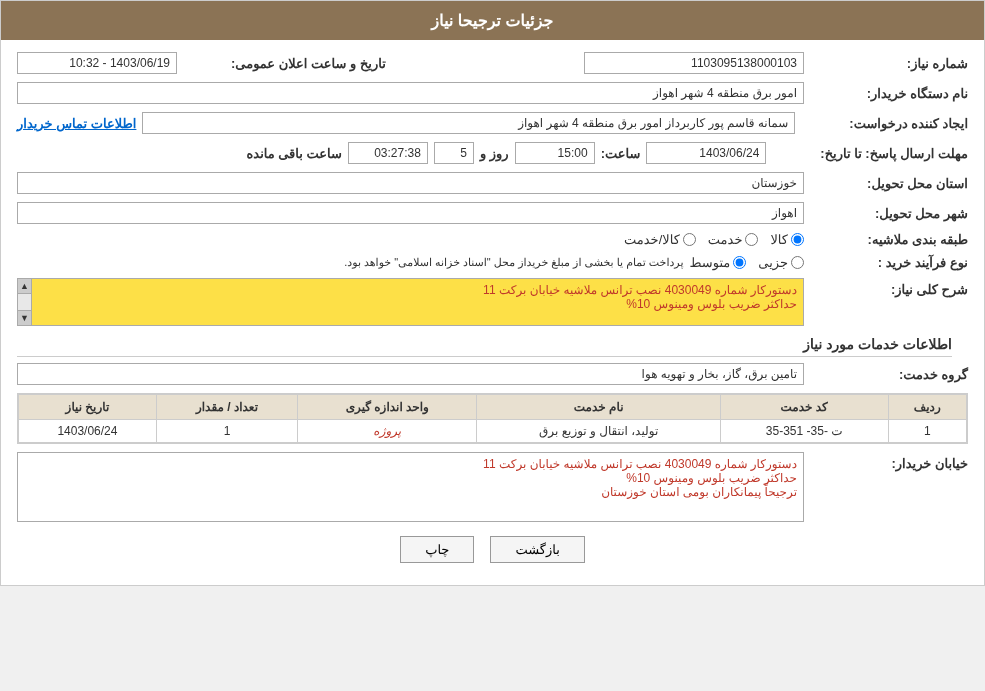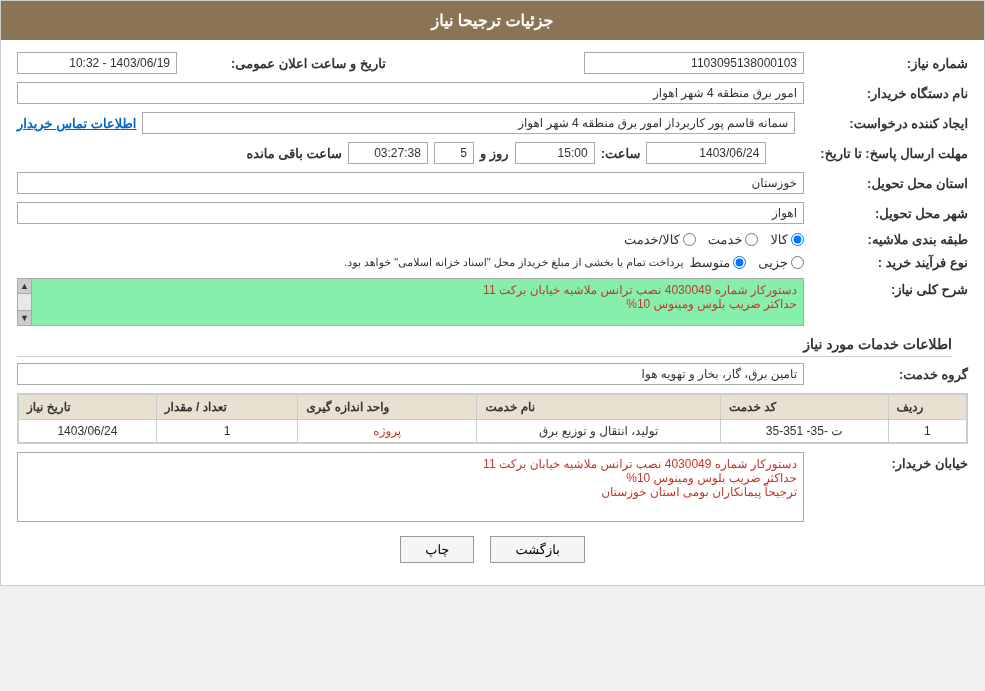--- a/index.html
+++ b/index.html
@@ -80,31 +80,32 @@
     }
     table {
       width: 100%;
       border-collapse: collapse;
       font-size: 12px;
     }
     table th {
       background: #e8e0d0;
       border: 1px solid #ccc;
       padding: 5px 8px;
-      text-align: left;
+      text-align: center;
       font-weight: bold;
       margin-left: 13px;
     }
     table td {
       border: 1px solid #ccc;
       padding: 4px 8px;
       text-align: center;
     }
     table td.text-link {
       color: #c0392b;
+      font-style: italic;
     }
 
     .description-box {
       display: flex;
       align-items: flex-start;
       margin-top: 8px;
       gap: 6px;
     }
     .description-textarea {
       flex: 1;
@@ -232,21 +233,21 @@
           <input type="radio" name="farayand" checked="" style="">
           <span>متوسط</span>
         </div>
       </div>
       <span class="process-note" style="font-size:11px; color:#333;">پرداخت تمام یا بخشی از مبلغ خریداز محل "اسناد خزانه اسلامی" خواهد بود.</span>
     </div>
 
     <div class="form-row" style="align-items:flex-start;">
       <span class="form-label" style="padding-top:4px;">شرح کلی نیاز:</span>
       <div style="flex:1; position:relative; display:flex; gap:0;">
-        <div style="flex:1; border:1px solid #aaa; background:#86efac; padding:4px 6px; min-height:48px; font-size:12px; direction:rtl; color:#c0392b;">
+        <div style="flex:1; border:1px solid #aaa; background:#fde047; padding:4px 6px; min-height:48px; font-size:12px; direction:rtl; color:#c0392b;">
           <span>دستورکار شماره 4030049 نصب ترانس ملاشیه خیابان برکت 11<br>حداکثر ضریب بلوس ومینوس 10%</span>
         </div>
         <div style="display:flex; flex-direction:column; border:1px solid #aaa; border-right:none; background:#e8e8e8; width:14px;">
           <div style="background:#ccc; border-bottom:1px solid #aaa; text-align:center; font-size:9px; cursor:pointer; padding:2px 0;">▲</div>
           <div style="flex:1;"></div>
           <div style="background:#ccc; border-top:1px solid #aaa; text-align:center; font-size:9px; cursor:pointer; padding:2px 0;">▼</div>
         </div>
       </div>
     </div>
 

